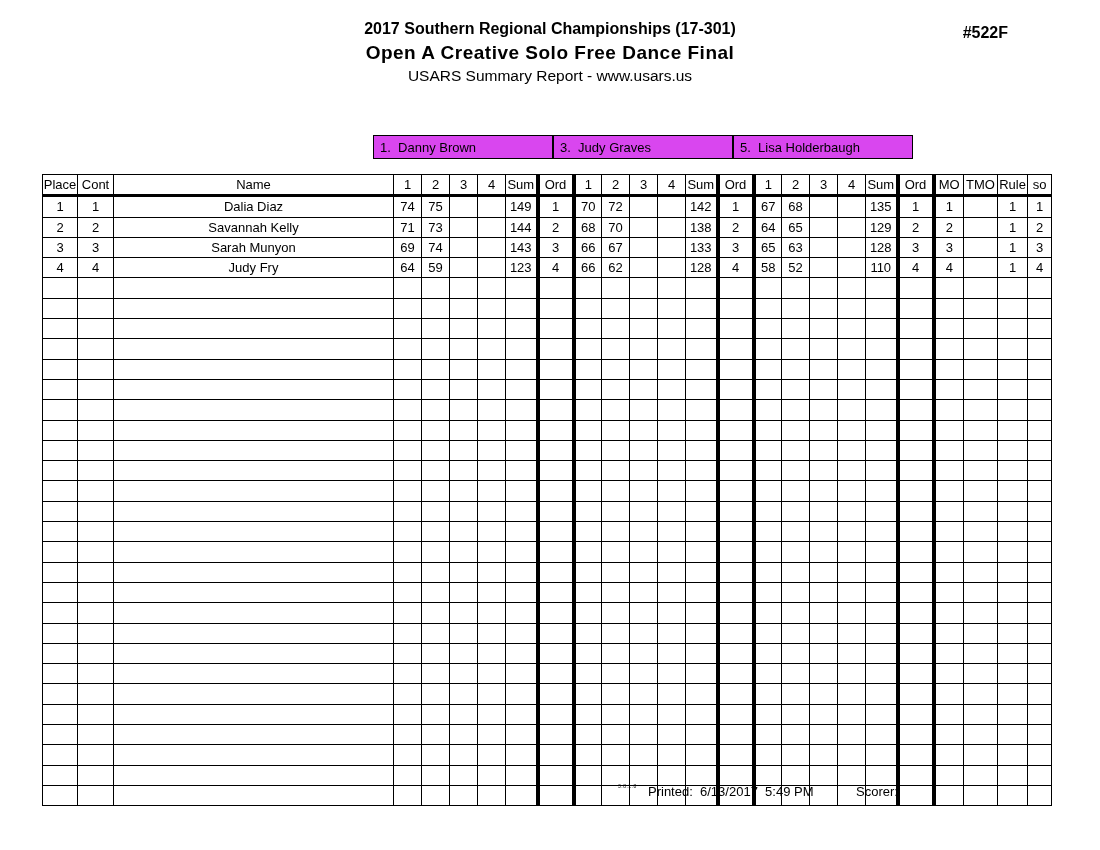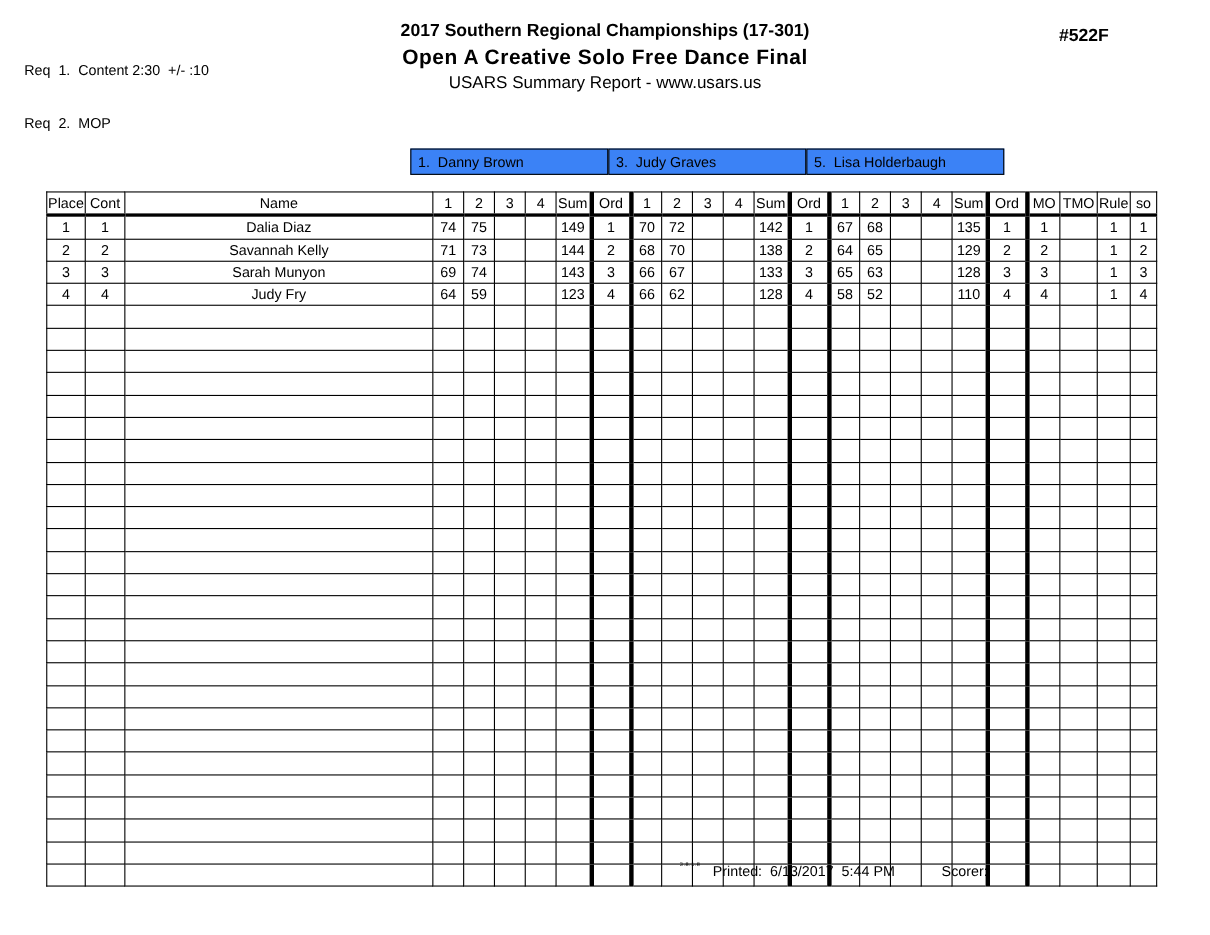--- a/index.html
+++ b/index.html
@@ -14,21 +14,21 @@
   .t-title{font-size:16px;font-weight:bold;}
   .t-venue{font-size:14px;margin-top:2px;}
   .t-event{font-size:19px;font-weight:bold;letter-spacing:.5px;margin-top:4px;}
   .t-report{font-size:15.5px;margin-top:3px;}
 
   .event-number{position:absolute;right:92px;top:24px;font-size:16px;font-weight:bold;}
 
   
   .twrap{position:absolute;left:22px;top:135px;}
   .judge-box{position:absolute;top:0;height:24px;width:180px;border:1px solid #000;
-             box-sizing:border-box;font-size:13px;padding:4px 0 0 6px;white-space:pre;background:#3b82f6;}
+             box-sizing:border-box;font-size:13px;padding:4px 0 0 6px;white-space:pre;background:#d946ef;}
   table.results{position:absolute;left:0;top:39px;border-collapse:collapse;table-layout:fixed;width:991px;margin-left:20px;}
   table.results th,table.results td{border:1px solid #000;height:19.3px;line-height:19px;
       font-size:13px;font-weight:normal;padding:0;overflow:hidden;white-space:nowrap;text-align:center;}
   table.results thead th{border-bottom:3px solid #000;}
   .h-left{text-align:left;padding-left:3px;}
   .ord{border-left:4px solid #000 !important;border-right:4px solid #000 !important;}
   .b{font-weight:bold;}
   .place{text-align:left;padding-left:8px;font-weight:bold;}
   .cont{font-weight:bold;}
   .name{text-align:left;padding-left:6px;font-weight:bold;font-size:13.5px;}
@@ -39,24 +39,20 @@
   .footer{position:absolute;left:0;top:781px;width:100%;font-size:13px;}
   .f-version{position:absolute;left:618px;top:2px;font-size:5px;letter-spacing:.5px;}
   .f-printed{position:absolute;left:648px;top:3px;white-space:pre;}
   .f-scorer{position:absolute;left:856px;top:3px;}
 </style>
 </head>
 <body>
 
 <div class="page">
 
-  <div class="req-block">
-    <div>Req  1.  Content 2:30  +/- :10</div>
-    <div>Req  2.  MOP</div>
-  </div>
 
   <div class="title-block">
     <div class="t-title">2017 Southern Regional Championships (17-301)</div>
     <div class="t-event">Open A Creative Solo Free Dance Final</div>
     <div class="t-report">USARS Summary Report - www.usars.us</div>
   </div>
 
   <div class="event-number">#522F</div>
 
   <div class="twrap">
@@ -932,17 +928,17 @@
             <td></td>
             <td></td>
             <td></td>
           </tr>
         </tbody>
     </table>
   </div>
 
   <div class="footer">
     <span class="f-version">3.8.1.8</span>
-    <span class="f-printed">Printed:  6/13/2017  5:44 PM</span>
+    <span class="f-printed">Printed:  6/13/2017  5:49 PM</span>
     <span class="f-scorer">Scorer:</span>
   </div>
 
 </div>
 
 </body></html>

